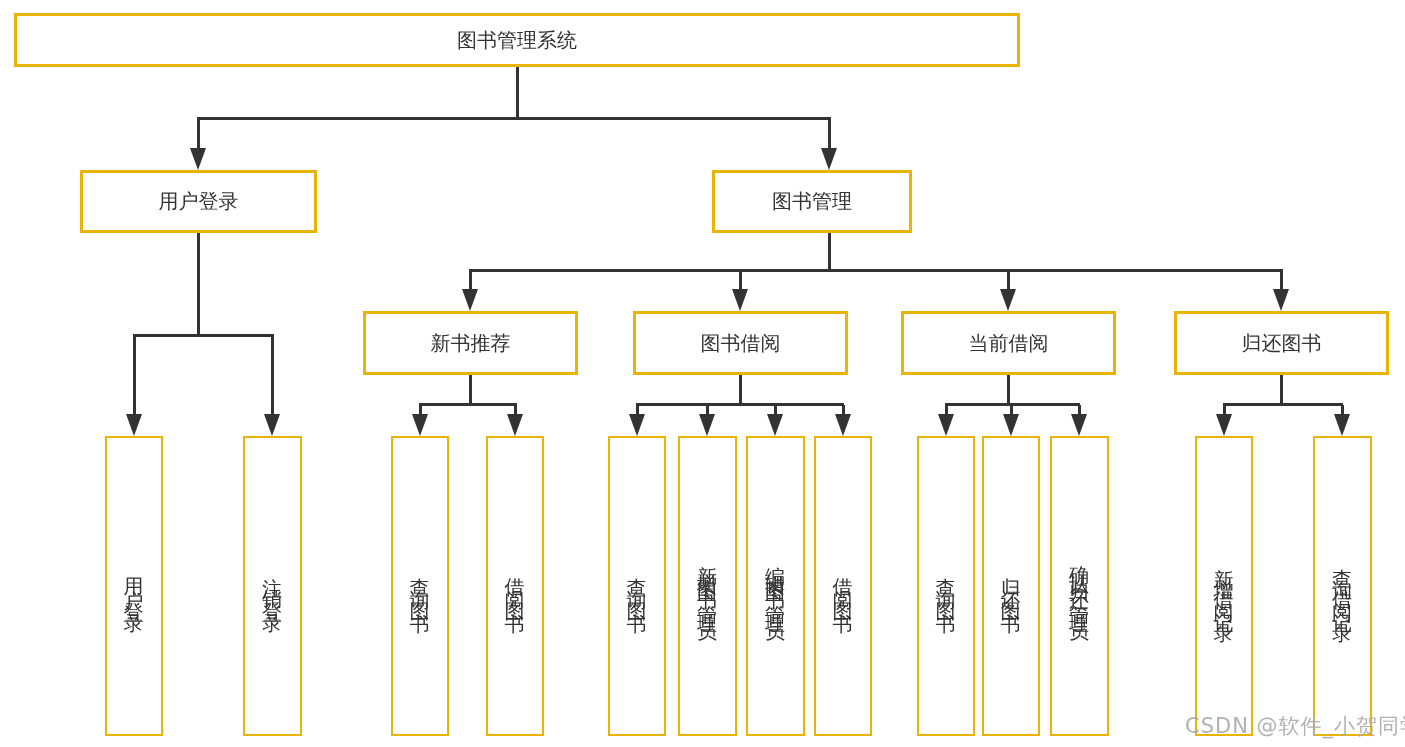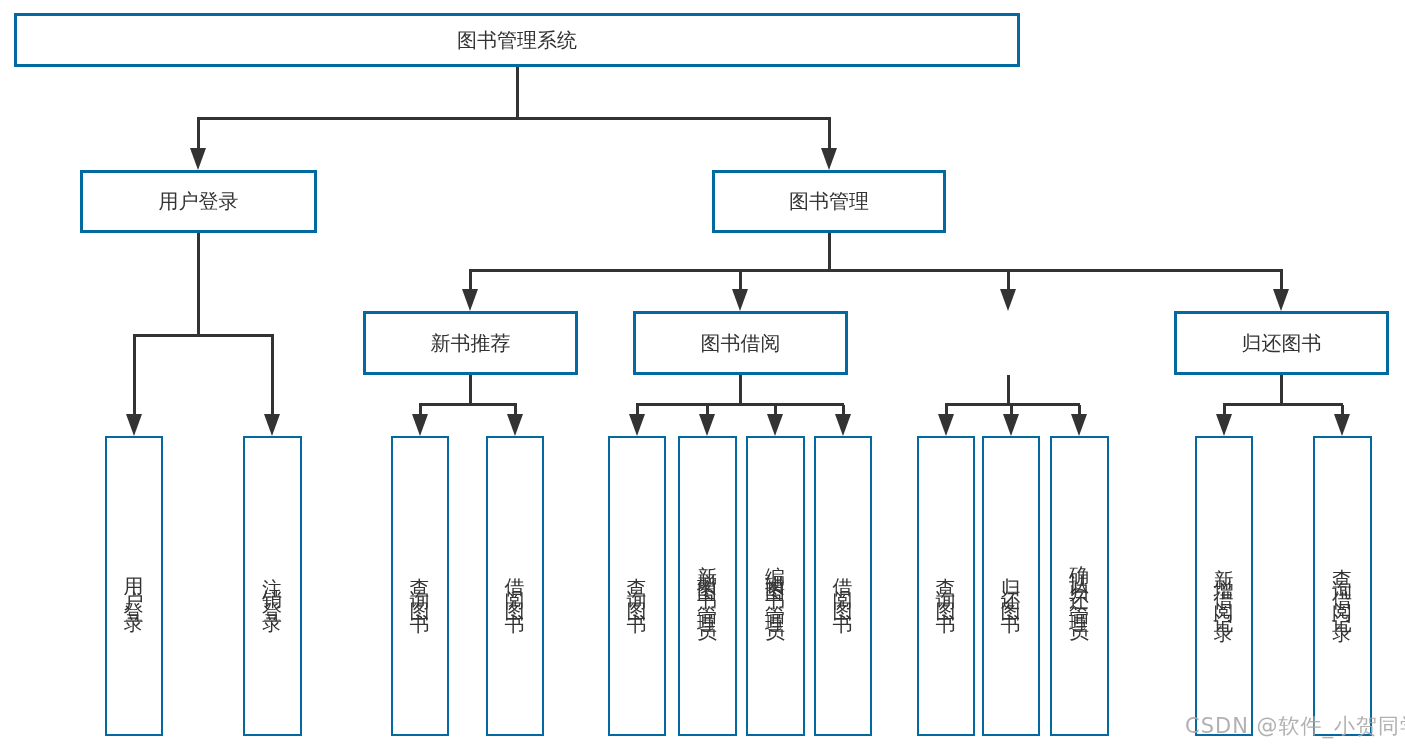--- a/index.html
+++ b/index.html
@@ -8,21 +8,21 @@
     width:1405px;height:747px;
     background:#fff;
     overflow:hidden;
     font-family:"DejaVu Sans","Liberation Sans",sans-serif;
     color:#333;
   }
   .node{
     position:absolute;
     box-sizing:border-box;
     background:#fff;
-    border:3px solid #0369a1;
+    border:3px solid #eab308;
     display:flex;
     align-items:center;
     justify-content:center;
     font-size:20px;
     color:#333;
     text-align:right;
   }
   .leaf{
     border-width:2px;
   }
@@ -65,21 +65,21 @@
   <div class="vline" style="left:516px;top:67px;height:52px"></div>
   <div class="hline" style="left:197px;top:117px;width:634px"></div>
   <div class="vline" style="left:197px;top:119px;height:31px"></div>
   <div class="arrow" style="left:190px;top:148px"></div>
   <div class="vline" style="left:828px;top:119px;height:31px"></div>
   <div class="arrow" style="left:821px;top:148px"></div>
 
   <div class="node" style="left:80px;top:170px;width:237px;height:63px">
     <span>用户登录</span>
   </div>
-  <div class="node" style="left:712px;top:170px;width:234px;height:63px">
+  <div class="node" style="left:712px;top:170px;width:200px;height:63px">
     <span>图书管理</span>
   </div>
 
   <div class="vline" style="left:197px;top:233px;height:103px"></div>
   <div class="hline" style="left:133px;top:334px;width:141px"></div>
   <div class="vline" style="left:133px;top:336px;height:80px"></div>
   <div class="arrow" style="left:126px;top:414px"></div>
   <div class="vline" style="left:271px;top:336px;height:80px"></div>
   <div class="arrow" style="left:264px;top:414px"></div>
 
@@ -92,20 +92,23 @@
   <div class="vline" style="left:1007px;top:271px;height:19px"></div>
   <div class="arrow" style="left:1000px;top:289px"></div>
   <div class="vline" style="left:1280px;top:271px;height:19px"></div>
   <div class="arrow" style="left:1273px;top:289px"></div>
 
   <div class="node" style="left:633px;top:311px;width:215px;height:64px">
     <span>图书借阅</span>
   </div>
   <div class="node" style="left:363px;top:311px;width:215px;height:64px">
     <span>新书推荐</span>
+  </div>
+  <div class="node" style="left:901px;top:311px;width:215px;height:64px">
+    <span>当前借阅</span>
   </div>
   <div class="node" style="left:1174px;top:311px;width:215px;height:64px">
     <span>归还图书</span>
   </div>
 
   <div class="vline" style="left:469px;top:375px;height:30px"></div>
   <div class="hline" style="left:419px;top:403px;width:98px"></div>
   <div class="vline" style="left:419px;top:405px;height:11px"></div>
   <div class="arrow" style="left:412px;top:414px"></div>
   <div class="vline" style="left:514px;top:405px;height:11px"></div>

